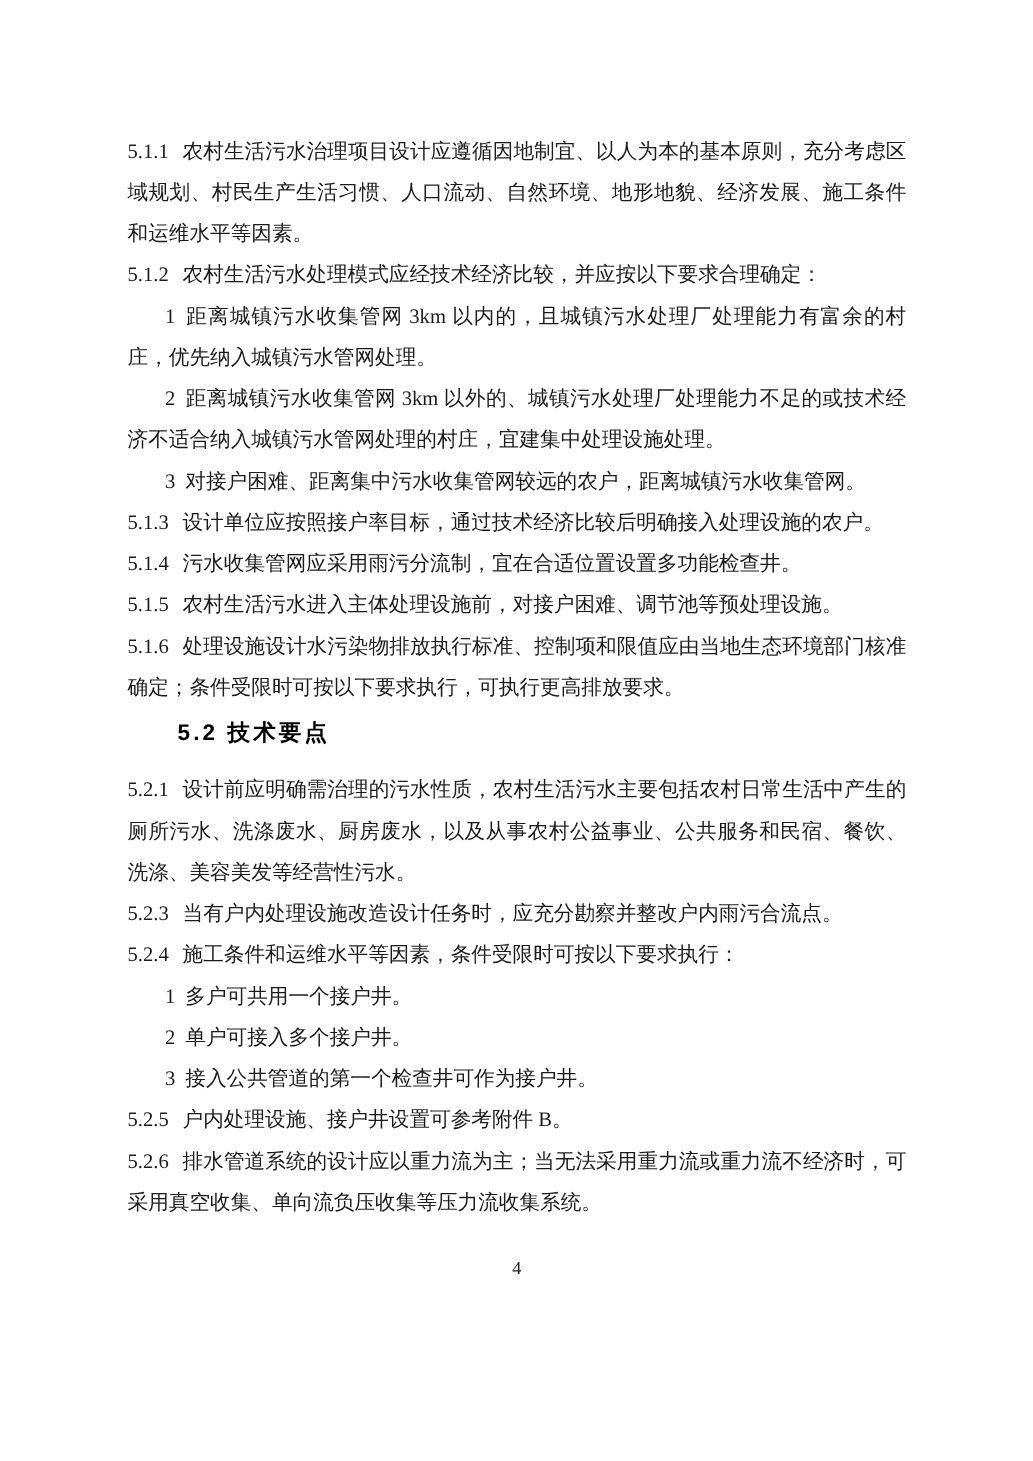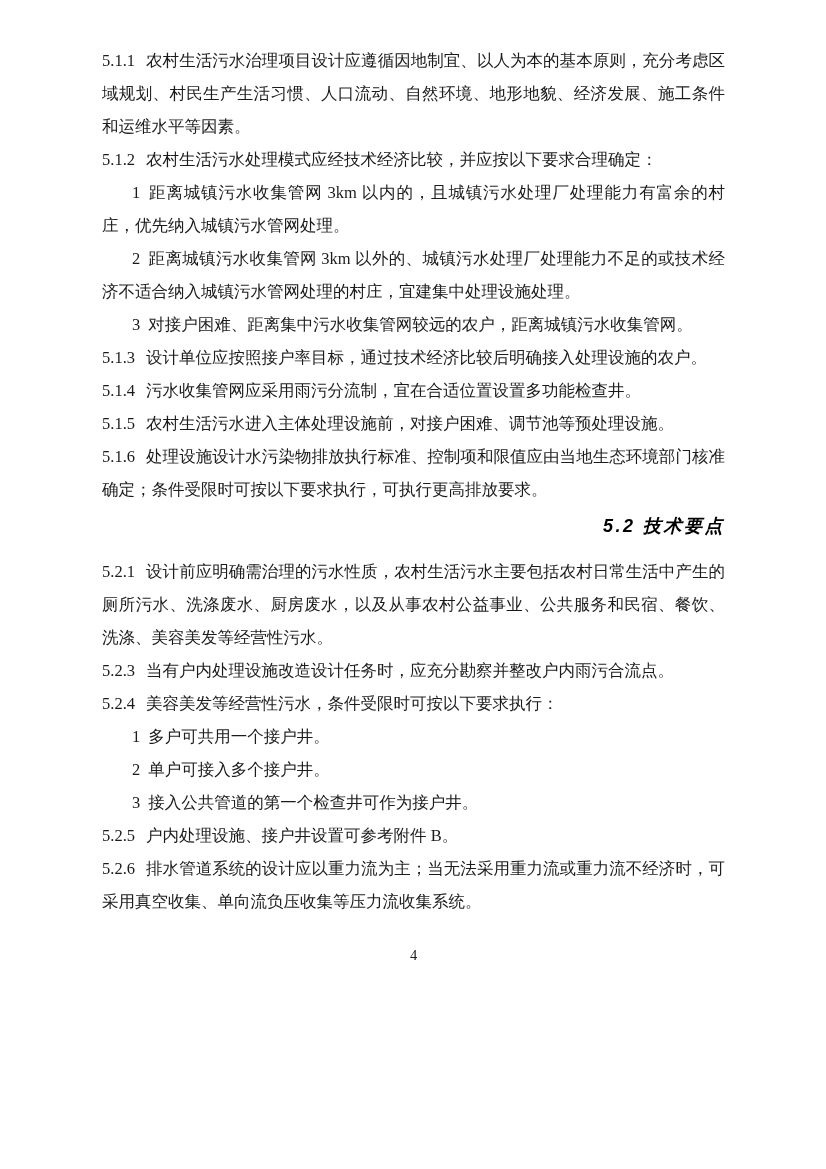--- a/index.html
+++ b/index.html
@@ -11,21 +11,21 @@
     width: 826px;
     height: 1169px;
     font-family: "Liberation Serif", "DejaVu Serif", serif;
     color: #1b1b1b;
   }
   .page {
     position: relative;
     box-sizing: border-box;
     width: 826px;
     height: 1169px;
-    padding: 44px 101px 0 102px;
+    padding: 104px 101px 0 102px;
     overflow: hidden;
     background: #ffffff;
   }
   .doc p {
     margin: 0;
     font-size: 16.5px;
     line-height: 33px;
     text-align: justify;
   }
   .doc p.clause .num {
@@ -37,24 +37,23 @@
   .doc p.sub .num {
     margin-right: 8px;
   }
   .doc h2.section-heading {
     margin: 4px 0 12px 0;
     font-family: "Liberation Sans", "DejaVu Sans", sans-serif;
     font-weight: bold;
     font-size: 18px;
     line-height: 33px;
     letter-spacing: 2.5px;
-    text-align: right;
+    text-align: left;
     text-indent: 40px;
     color: #000000;
-    font-style: italic;
   }
   .footer {
     margin-top: 26px;
     text-align: center;
     font-size: 14.5px;
     line-height: 22px;
     color: #1b1b1b;
   }
 </style>
 </head>
@@ -81,21 +80,21 @@
 
     <p class="clause"><span class="num">5.1.6</span><span>处理设施设计水污染物排放执行标准、控制项和限值应由当地生态环境部门核准确定；条件受限时可按以下要求执行，可执行更高排放要求。</span></p>
 
     <h2 class="section-heading">5.2 技术要点</h2>
 
     <p class="clause"><span class="num">5.2.1</span><span>设计前应明确需治理的污水性质，农村生活污水主要包括农村日常生活中产生的厕所污水、洗涤废水、厨房废水，以及从事农村公益事业、公共服务和民宿、餐饮、洗涤、美容美发等经营性污水。</span></p>
 
 
     <p class="clause"><span class="num">5.2.3</span><span>当有户内处理设施改造设计任务时，应充分勘察并整改户内雨污合流点。</span></p>
 
-    <p class="clause"><span class="num">5.2.4</span><span>美容美发等经营性污水，条件受限时可按以下要求执行：</span></p>
+    <p class="clause"><span class="num">5.2.4</span><span>施工条件和运维水平等因素，条件受限时可按以下要求执行：</span></p>
 
     <p class="sub"><span class="num">1</span><span>多户可共用一个接户井。</span></p>
 
     <p class="sub"><span class="num">2</span><span>单户可接入多个接户井。</span></p>
 
     <p class="sub"><span class="num">3</span><span>接入公共管道的第一个检查井可作为接户井。</span></p>
 
     <p class="clause"><span class="num">5.2.5</span><span>户内处理设施、接户井设置可参考附件 B。</span></p>
 
     <p class="clause"><span class="num">5.2.6</span><span>排水管道系统的设计应以重力流为主；当无法采用重力流或重力流不经济时，可采用真空收集、单向流负压收集等压力流收集系统。</span></p>

